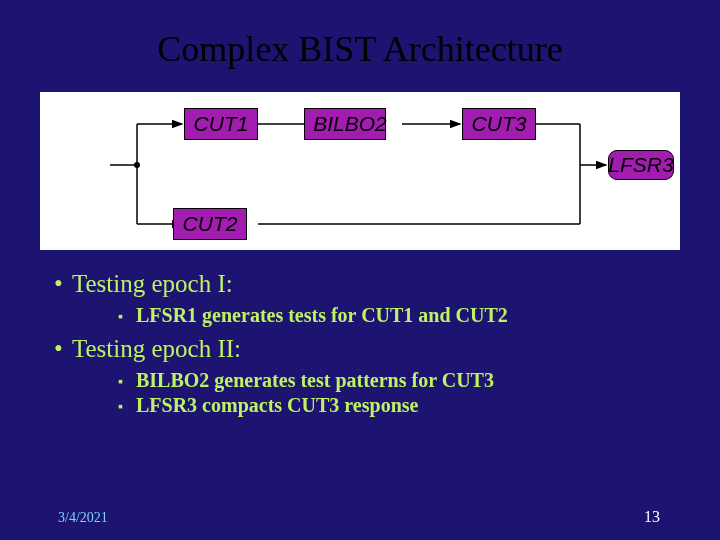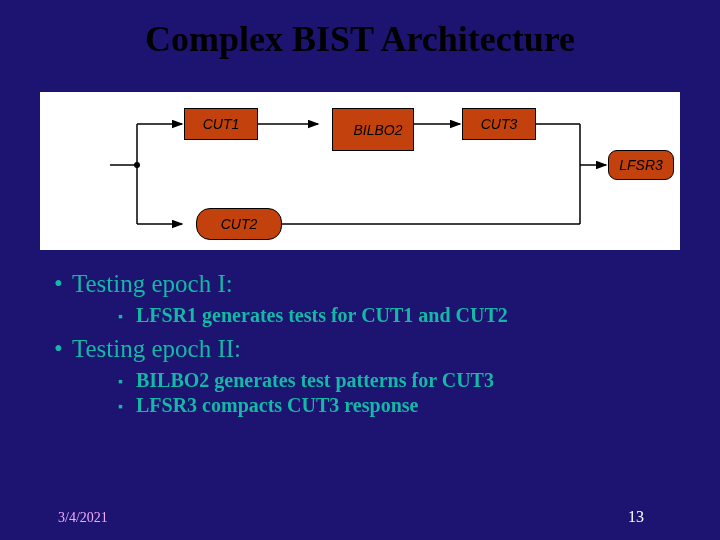--- a/index.html
+++ b/index.html
@@ -9,72 +9,72 @@
     background: #1c1470;
     font-family: "Times New Roman", serif;
     color: #000;
     position: relative;
     overflow: hidden;
   }
   .title {
     text-align: center;
     font-size: 36px;
     color: #000;
-    padding-top: 18px;
-    font-weight: bold;
+    padding-top: 28px;
+    font-weight: normal;
   }
   .diagram {
     background: #fff;
     position: absolute;
     left: 40px;
     top: 92px;
     width: 640px;
     height: 158px;
   }
   .box {
     position: absolute;
     border: 1.5px solid #000;
     font-family: Arial, sans-serif;
-    font-size: 14px;
+    font-size: 21px;
     font-style: italic;
     text-align: center;
     display: flex;
     align-items: center;
     justify-content: center;
-    background: #c2410c;
+    background: #a21caf;
   }
   .bullets {
     position: absolute;
     left: 54px;
     top: 270px;
     width: 610px;
-    color: #14b8a6;
+    color: #bef264;
   }
   .b1 {
     font-size: 25px;
     margin-bottom: 6px;
   }
   .b2 {
     font-size: 20px;
     font-weight: bold;
     margin-left: 64px;
     margin-bottom: 2px;
   }
   .dot { display:inline-block; width:18px; }
   .sq { display:inline-block; width:18px; font-size:14px; vertical-align:1px;}
   .footer-date {
     position: absolute;
     left: 58px;
     bottom: 14px;
-    color: #f0abfc;
+    color: #7dd3fc;
     font-size: 14px;
   }
   .footer-page {
     position: absolute;
-    right: 76px;
+    right: 60px;
     bottom: 14px;
     color: #fff;
     font-size: 16px;
   }
   svg.wires { position:absolute; left:0; top:0; }
 </style>
 </head>
 <body>
 
 <div class="title">Complex BIST Architecture</div>
@@ -102,24 +102,24 @@
 
     <line x1="496" y1="32" x2="540" y2="32" stroke="#000" stroke-width="1.5"></line>
     <line x1="540" y1="32" x2="540" y2="73" stroke="#000" stroke-width="1.5"></line>
     <line x1="540" y1="73" x2="566" y2="73" stroke="#000" stroke-width="1.5" marker-end="url(#ah)"></line>
 
     <line x1="218" y1="132" x2="540" y2="132" stroke="#000" stroke-width="1.5"></line>
     <line x1="540" y1="132" x2="540" y2="73" stroke="#000" stroke-width="1.5"></line>
   </svg>
 
   <div class="box" style="left:144px; top:16px; width:74px; height:32px;">CUT1</div>
-  <div class="box" style="left:292px; top:16px; width:82px; height:43px;padding-left:10px;">BILBO2</div>
+  <div class="box" style="left:264px; top:16px; width:82px; height:32px;padding-left:10px;">BILBO2</div>
   <div class="box" style="left:422px; top:16px; width:74px; height:32px;font-style:italic;">CUT3</div>
   <div class="box" style="left:568px; top:58px; width:66px; height:30px;border-radius:9px;">LFSR3</div>
-  <div class="box" style="left:156px; top:116px; width:86px; height:32px;border-radius:14px;">CUT2</div>
+  <div class="box" style="left:133px; top:116px; width:74px; height:32px;">CUT2</div>
 </div>
 
 <div class="bullets">
   <div class="b1"><span class="dot">•</span><span>Testing epoch I:</span></div>
   <div class="b2"><span class="sq">▪</span><span>LFSR1 generates tests for CUT1 and CUT2</span></div>
   <div class="b1" style="margin-top:8px"><span class="dot">•</span><span>Testing epoch II:</span></div>
   <div class="b2"><span class="sq">▪</span><span>BILBO2 generates test patterns for CUT3</span></div>
   <div class="b2"><span class="sq">▪</span><span>LFSR3 compacts CUT3 response</span></div>
 </div>
 

